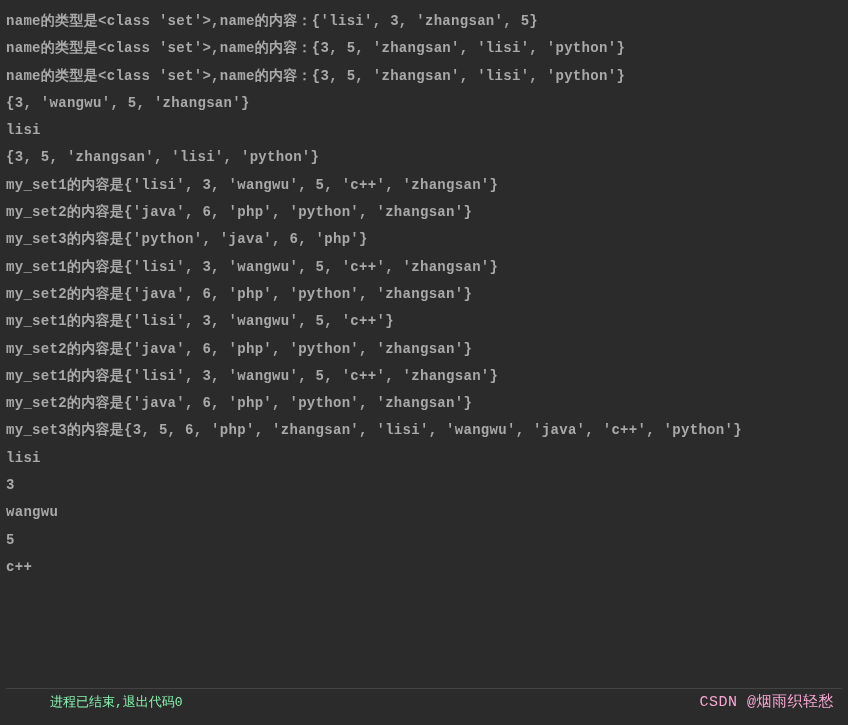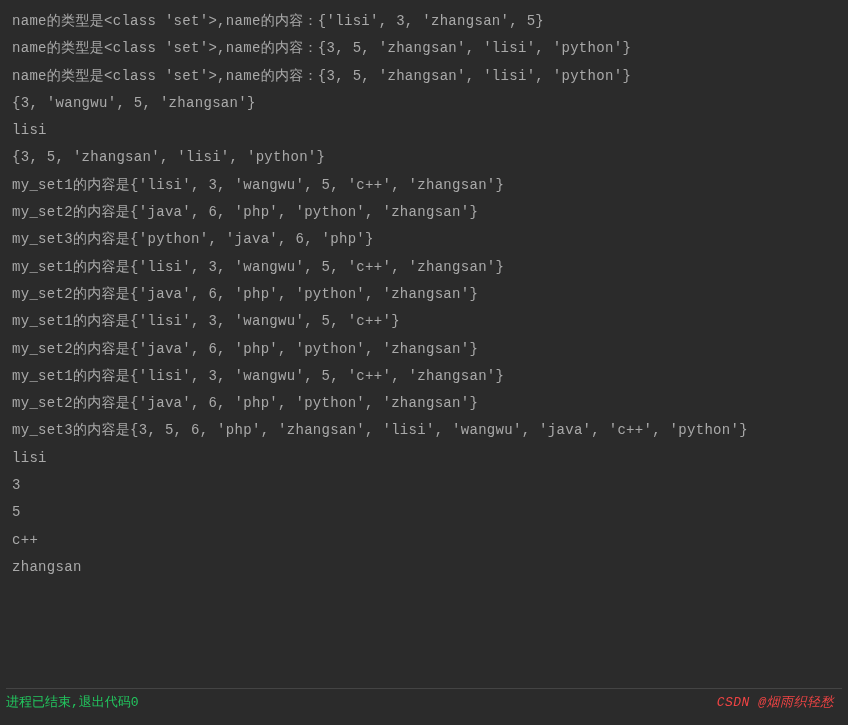--- a/index.html
+++ b/index.html
@@ -11,51 +11,52 @@
       background-color: #2b2b2b;
       color: #a9a9a9;
       font-family: 'Consolas', 'Monaco', 'Courier New', monospace;
       font-size: 14px;
       width: 848px;
       height: 725px;
       overflow: hidden;
       position: relative;
     }
     .console-output {
-      padding: 8px 12px;
+      padding: 8px 6px;
       line-height: 1.95;
+      font-weight: bold;
     }
     .output-line {
       white-space: pre;
       letter-spacing: 0.3px;
     }
     .separator {
       height: 1px;
       background-color: #444;
       margin: 6px 0 4px 0;
     }
     .footer-area {
       position: absolute;
       bottom: 14px;
       left: 0;
       right: 0;
       padding: 0 6px;
     }
     .exit-message {
-      color: #22c55e;
+      color: #86efac;
       font-size: 13px;
+      margin-left: 44px;
     }
     .watermark {
       position: absolute;
       bottom: 14px;
       right: 14px;
-      color: #ef4444;
-      font-size: 13px;
+      color: #f9a8d4;
+      font-size: 15px;
       letter-spacing: 0.5px;
-      font-style: italic;
     }
   </style>
 </head>
 <body>
 
 <div class="console-output">
   <div class="output-line">name的类型是&lt;class 'set'&gt;,name的内容：{'lisi', 3, 'zhangsan', 5}</div>
   <div class="output-line">name的类型是&lt;class 'set'&gt;,name的内容：{3, 5, 'zhangsan', 'lisi', 'python'}</div>
   <div class="output-line">name的类型是&lt;class 'set'&gt;,name的内容：{3, 5, 'zhangsan', 'lisi', 'python'}</div>
   <div class="output-line">{3, 'wangwu', 5, 'zhangsan'}</div>
@@ -66,23 +67,23 @@
   <div class="output-line">my_set3的内容是{'python', 'java', 6, 'php'}</div>
   <div class="output-line">my_set1的内容是{'lisi', 3, 'wangwu', 5, 'c++', 'zhangsan'}</div>
   <div class="output-line">my_set2的内容是{'java', 6, 'php', 'python', 'zhangsan'}</div>
   <div class="output-line">my_set1的内容是{'lisi', 3, 'wangwu', 5, 'c++'}</div>
   <div class="output-line">my_set2的内容是{'java', 6, 'php', 'python', 'zhangsan'}</div>
   <div class="output-line">my_set1的内容是{'lisi', 3, 'wangwu', 5, 'c++', 'zhangsan'}</div>
   <div class="output-line">my_set2的内容是{'java', 6, 'php', 'python', 'zhangsan'}</div>
   <div class="output-line">my_set3的内容是{3, 5, 6, 'php', 'zhangsan', 'lisi', 'wangwu', 'java', 'c++', 'python'}</div>
   <div class="output-line">lisi</div>
   <div class="output-line">3</div>
+  <div class="output-line">wangwu</div>
   <div class="output-line">5</div>
   <div class="output-line">c++</div>
-  <div class="output-line">zhangsan</div>
 </div>
 
 <div class="footer-area">
   <div class="separator"></div>
   <div class="exit-message">进程已结束,退出代码0</div>
 </div>
 
 <div class="watermark">CSDN @烟雨织轻愁</div>
 
 </body></html>

